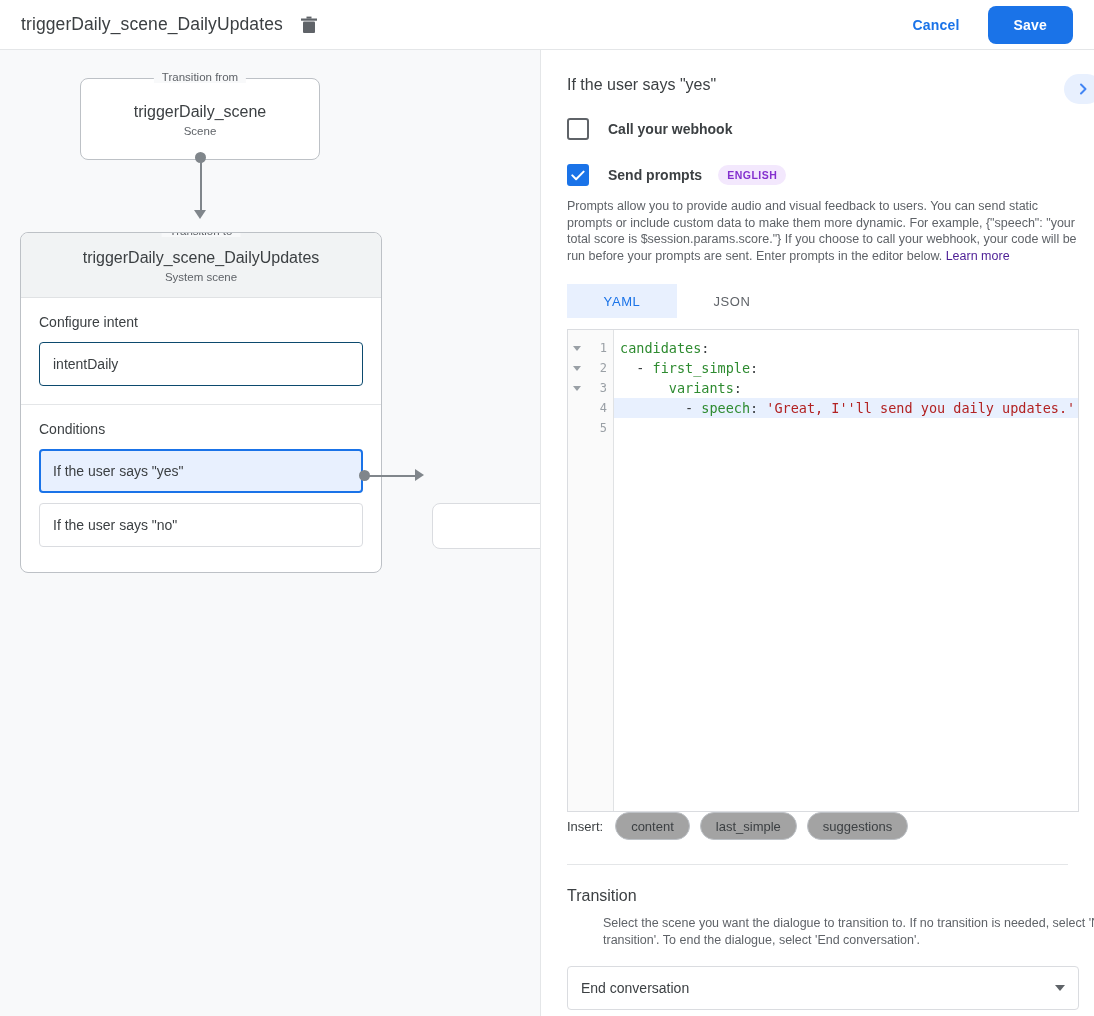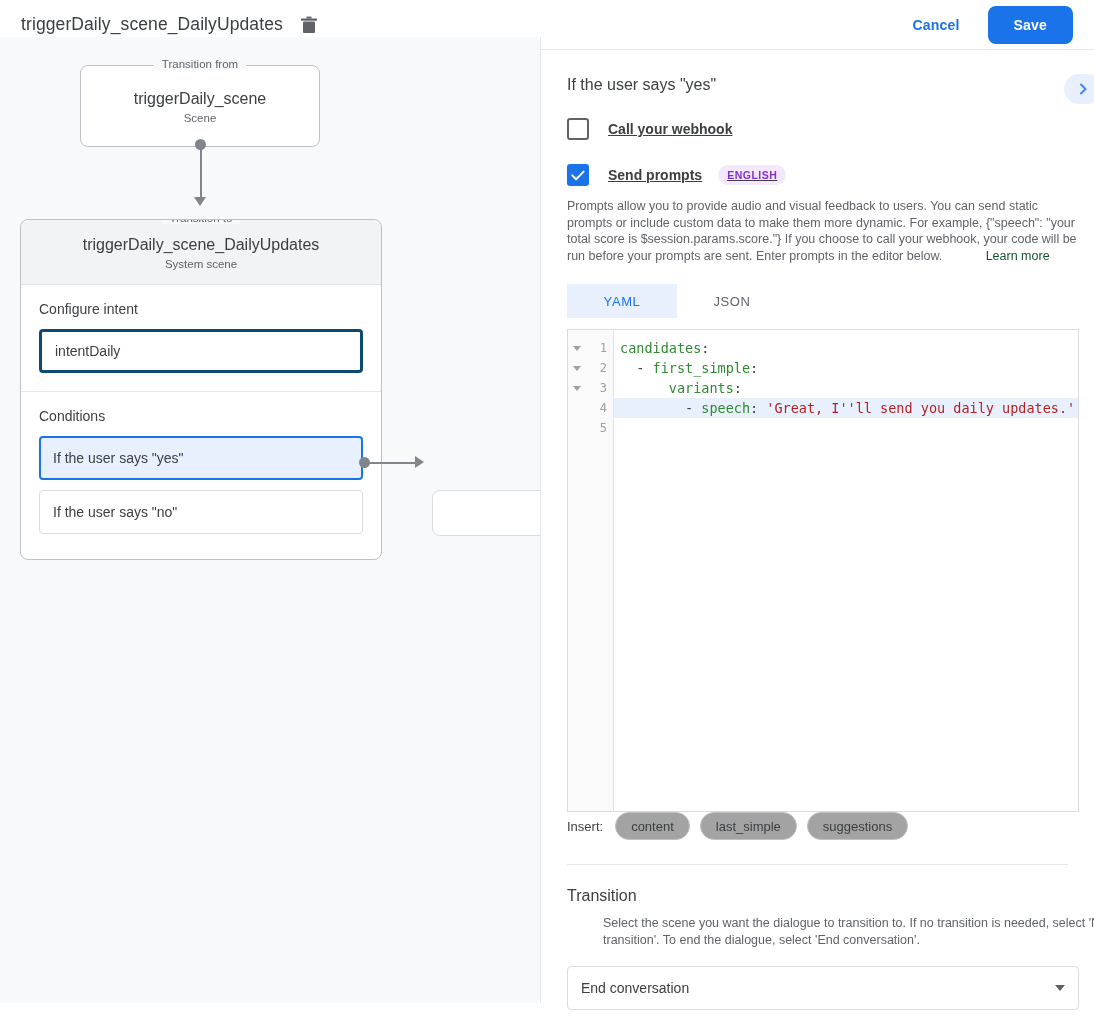--- a/index.html
+++ b/index.html
@@ -32,21 +32,21 @@
   }
   .save-btn {
     margin-left:14px; background:#1a73e8; color:#fff; border:none;
     border-radius:8px; font-size:14px; font-weight:600; letter-spacing:.2px;
     padding:0 26px; height:38px; cursor:pointer;
     font-family:"Liberation Sans", sans-serif;
   }
 
   
   .canvas {
-    position:absolute; top:37px; left:0; width:541px; height:966px;
+    position:absolute; top:50px; left:0; width:541px; height:966px;
     background:#f8f9fa; border-right:1px solid #e4e6e8;
     overflow:hidden;
   }
 
   
   .node {
     position:absolute; border:1px solid #bdc1c6; border-radius:8px;
     background:#fff;
   }
   .node-legend {
@@ -65,21 +65,21 @@
     background:#fff; padding:0; overflow:hidden;
   }
   .node-to-head {
     background:#f1f3f4; border-bottom:1px solid #e0e2e4;
     padding:16px 0 14px; border-radius:7px 7px 0 0;
   }
   .node-section { padding:16px 18px 18px; }
   .section-divider { border-top:1px solid #e4e6e8; }
   .section-label { font-size:14px; color:#3c4043; margin-bottom:12px; }
   .text-input {
-    width:100%; height:44px; border:3px solid #0c4a6e; border-radius:4px;
+    width:100%; height:44px; border:1px solid #0c4a6e; border-radius:4px;
     background:#fff; display:flex; align-items:center; padding:0 13px;
     font-size:14px; color:#3c4043; cursor:text;
   }
   .cond-item {
     width:100%; height:44px; border:1px solid #dadce0; border-radius:4px;
     background:#fff; display:flex; align-items:center; padding:0 13px;
     font-size:14px; color:#3c4043; cursor:pointer; margin-bottom:10px;
   }
   .cond-item.selected {
     border:2px solid #1a73e8; background:#e8f0fe; padding:0 12px;
@@ -114,41 +114,41 @@
   .panel-sec { padding:26px 26px 0; position:relative; }
   .panel-title { font-size:16px; color:#3c4043; }
 
   .chevron-pill {
     position:absolute; right:-8px; top:24px;
     width:38px; height:30px; border-radius:15px;
     background:#e8f0fe; display:flex; align-items:center; justify-content:center;
     cursor:pointer;
   }
 
-  .check-row { display:flex; align-items:center; margin-top:24px;text-decoration:underline; }
+  .check-row { display:flex; align-items:center; margin-top:24px; }
   .cbox {
     width:22px; height:22px; border:2px solid #5f6368; border-radius:3px;
     background:#fff; flex:none; cursor:pointer;
   }
   .cbox.checked {
     background:#1a73e8; border-color:#1a73e8;
     display:flex; align-items:center; justify-content:center;
   }
   .check-label { margin-left:19px; font-size:14px; color:#3c4043; font-weight:600; }
   .lang-badge {
     margin-left:16px; background:#f3e8fd; color:#8430ce;
     font-size:10.5px; font-weight:600; letter-spacing:.5px;
     padding:4px 9px; border-radius:10px;
   }
 
   .desc {
     margin-top:12px; font-size:12.5px; line-height:16.5px; color:#5f6368;
     width:518px;
   }
-  .link { color:#14532d; cursor:pointer;margin-left:40px; }
+  .link { color:#4c1d95; cursor:pointer; }
 
   .tabs { display:flex; margin-top:20px; }
   .tab {
     width:110px; height:34px; display:flex; align-items:center; justify-content:center;
     font-size:13px; letter-spacing:.6px; cursor:pointer; color:#5f6368;
   }
   .tab.active { background:#e8f0fe; color:#1a73e8; }
 
   .editor {
     margin-top:11px; width:512px; height:483px;

